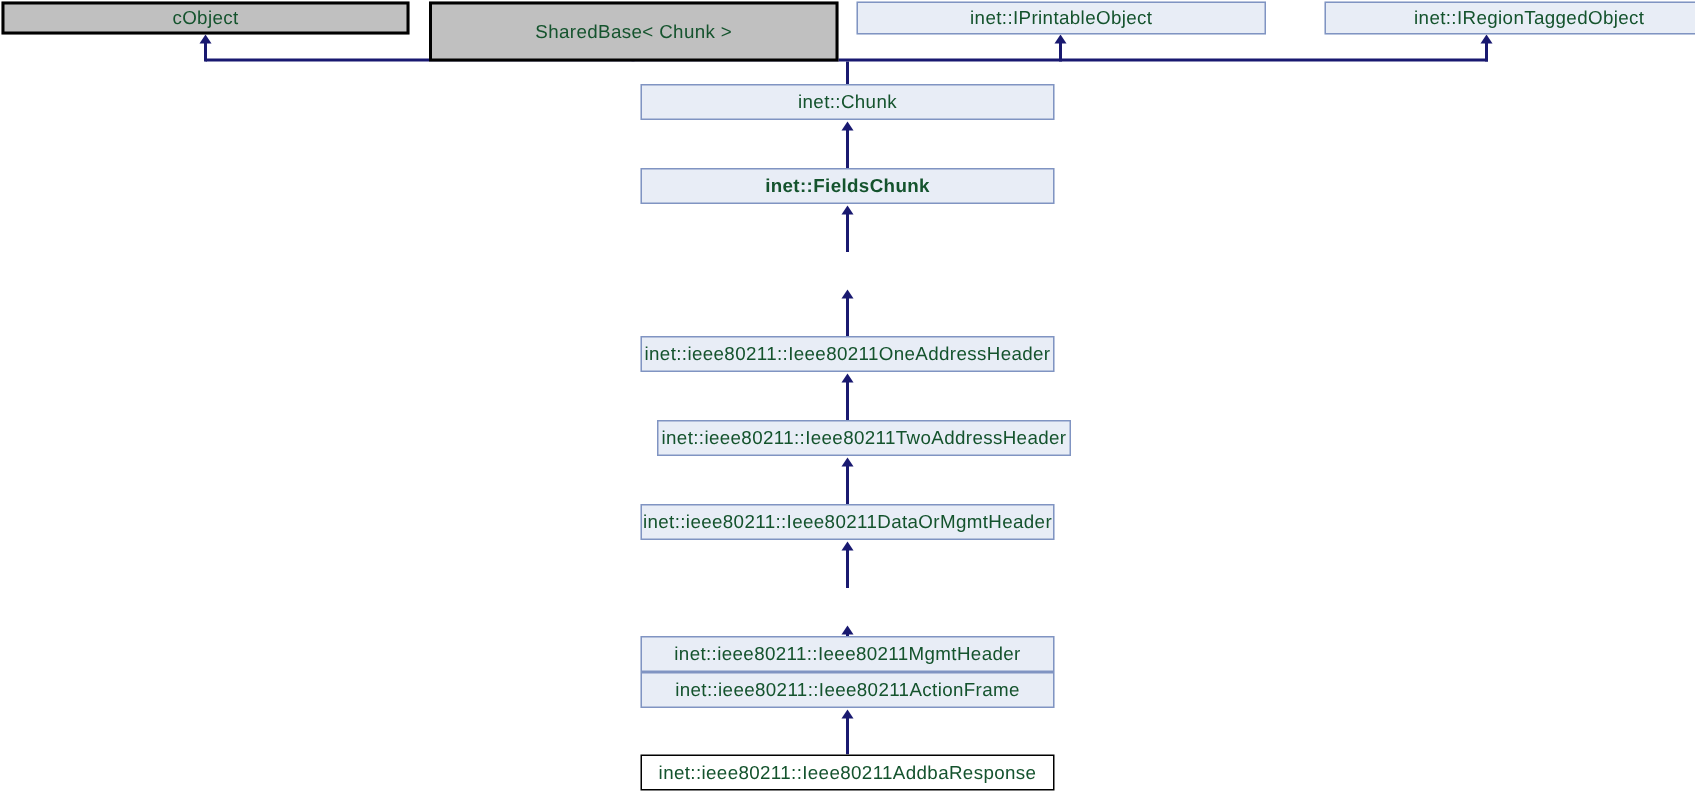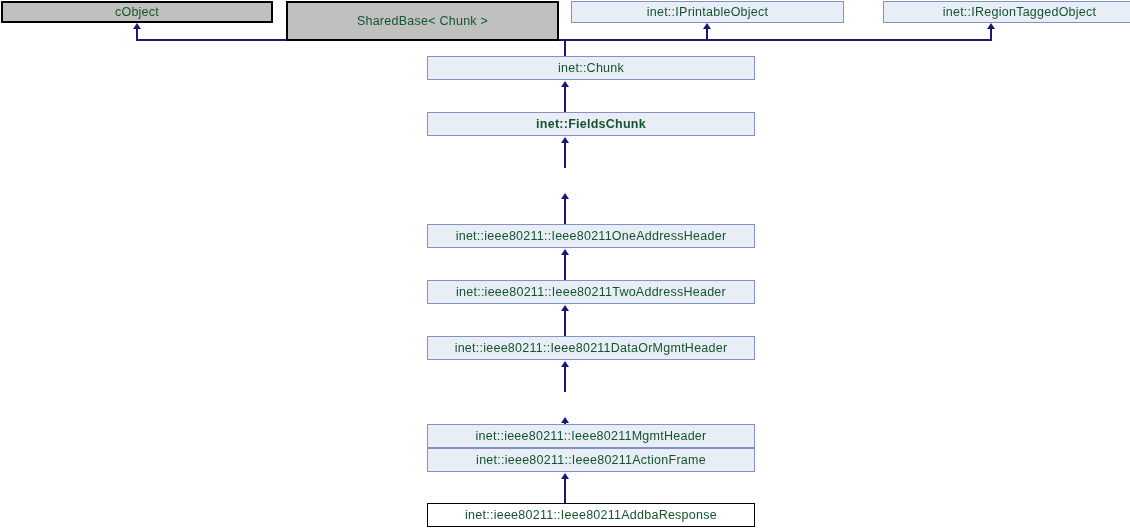--- a/index.html
+++ b/index.html
@@ -49,26 +49,26 @@
     border-bottom: 6px solid var(--edge, #191970);
   }
 
   
   #n-cobject      { left: 1px;   top: 1px; width: 272px; height: 22px; }
   #n-sharedbase   { left: 286px; top: 1px; width: 273px; height: 40px; }
   #n-iprintable   { left: 571px; top: 1px; width: 273px; height: 22px; }
   #n-iregion      { left: 855px; top: 1px; width: 273px; height: 22px; margin-left: 28px; }
 
   
-  .chain { left: 427px; width: 328px; height: 24px; }
+  .chain { left: 427px; width: 276px; height: 24px; }
   #n-chunk        { top: 56px;  }
   #n-fieldschunk  { top: 112px; font-weight: bold; }
   #n-macheader    { top: 168px; }
   #n-oneaddr      { top: 224px; }
-  #n-twoaddr      { top: 280px; }
+  #n-twoaddr      { top: 280px; margin-left: 11px; }
   #n-dataormgmt   { top: 336px; }
   #n-mgmtheader   { top: 392px; margin-top: 32px; }
   #n-actionframe  { top: 448px; }
   #n-addbaresp    { top: 503px; }
 </style>
 </head>
 <body>
 
 <div id="canvas">
 

